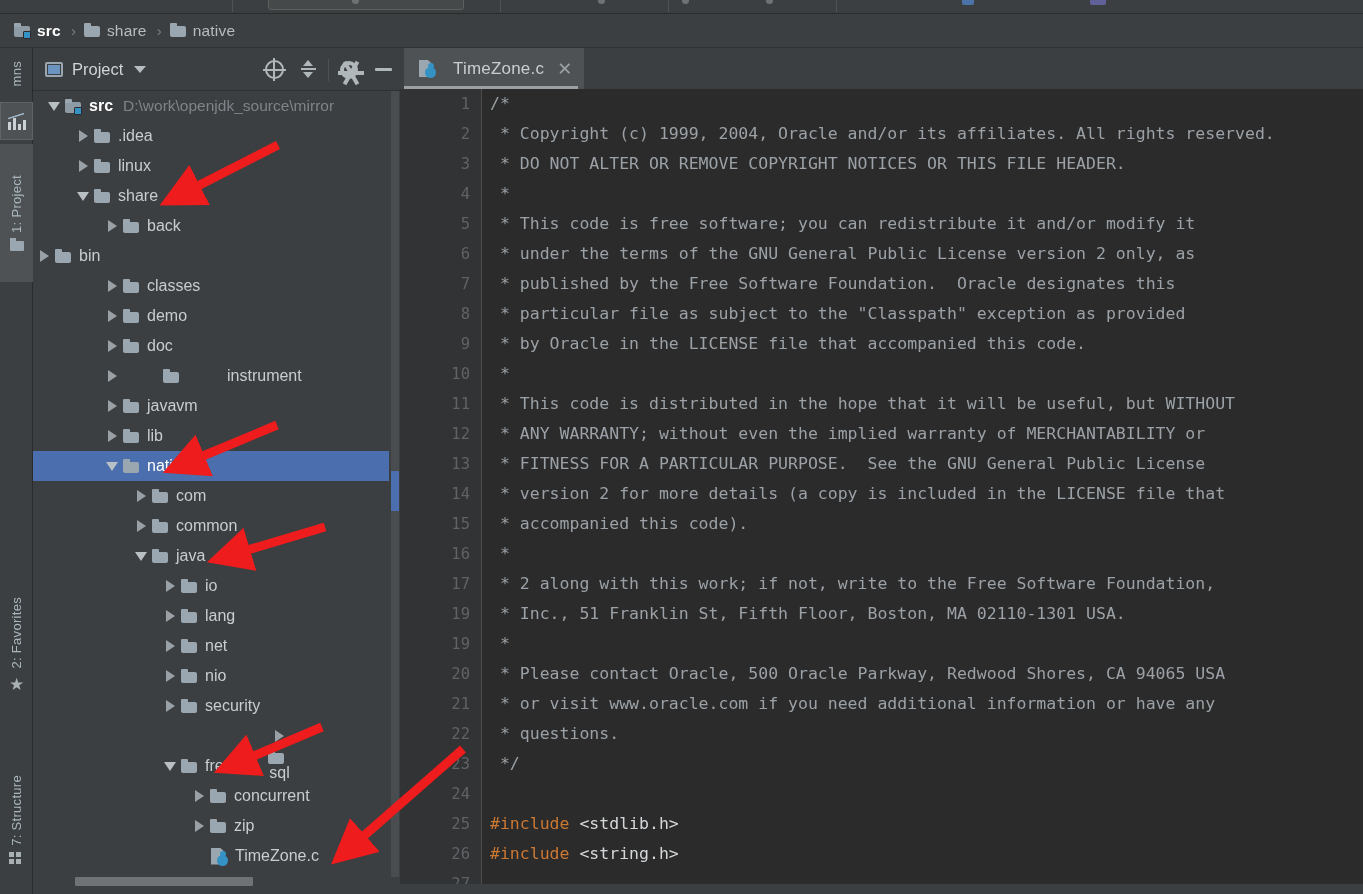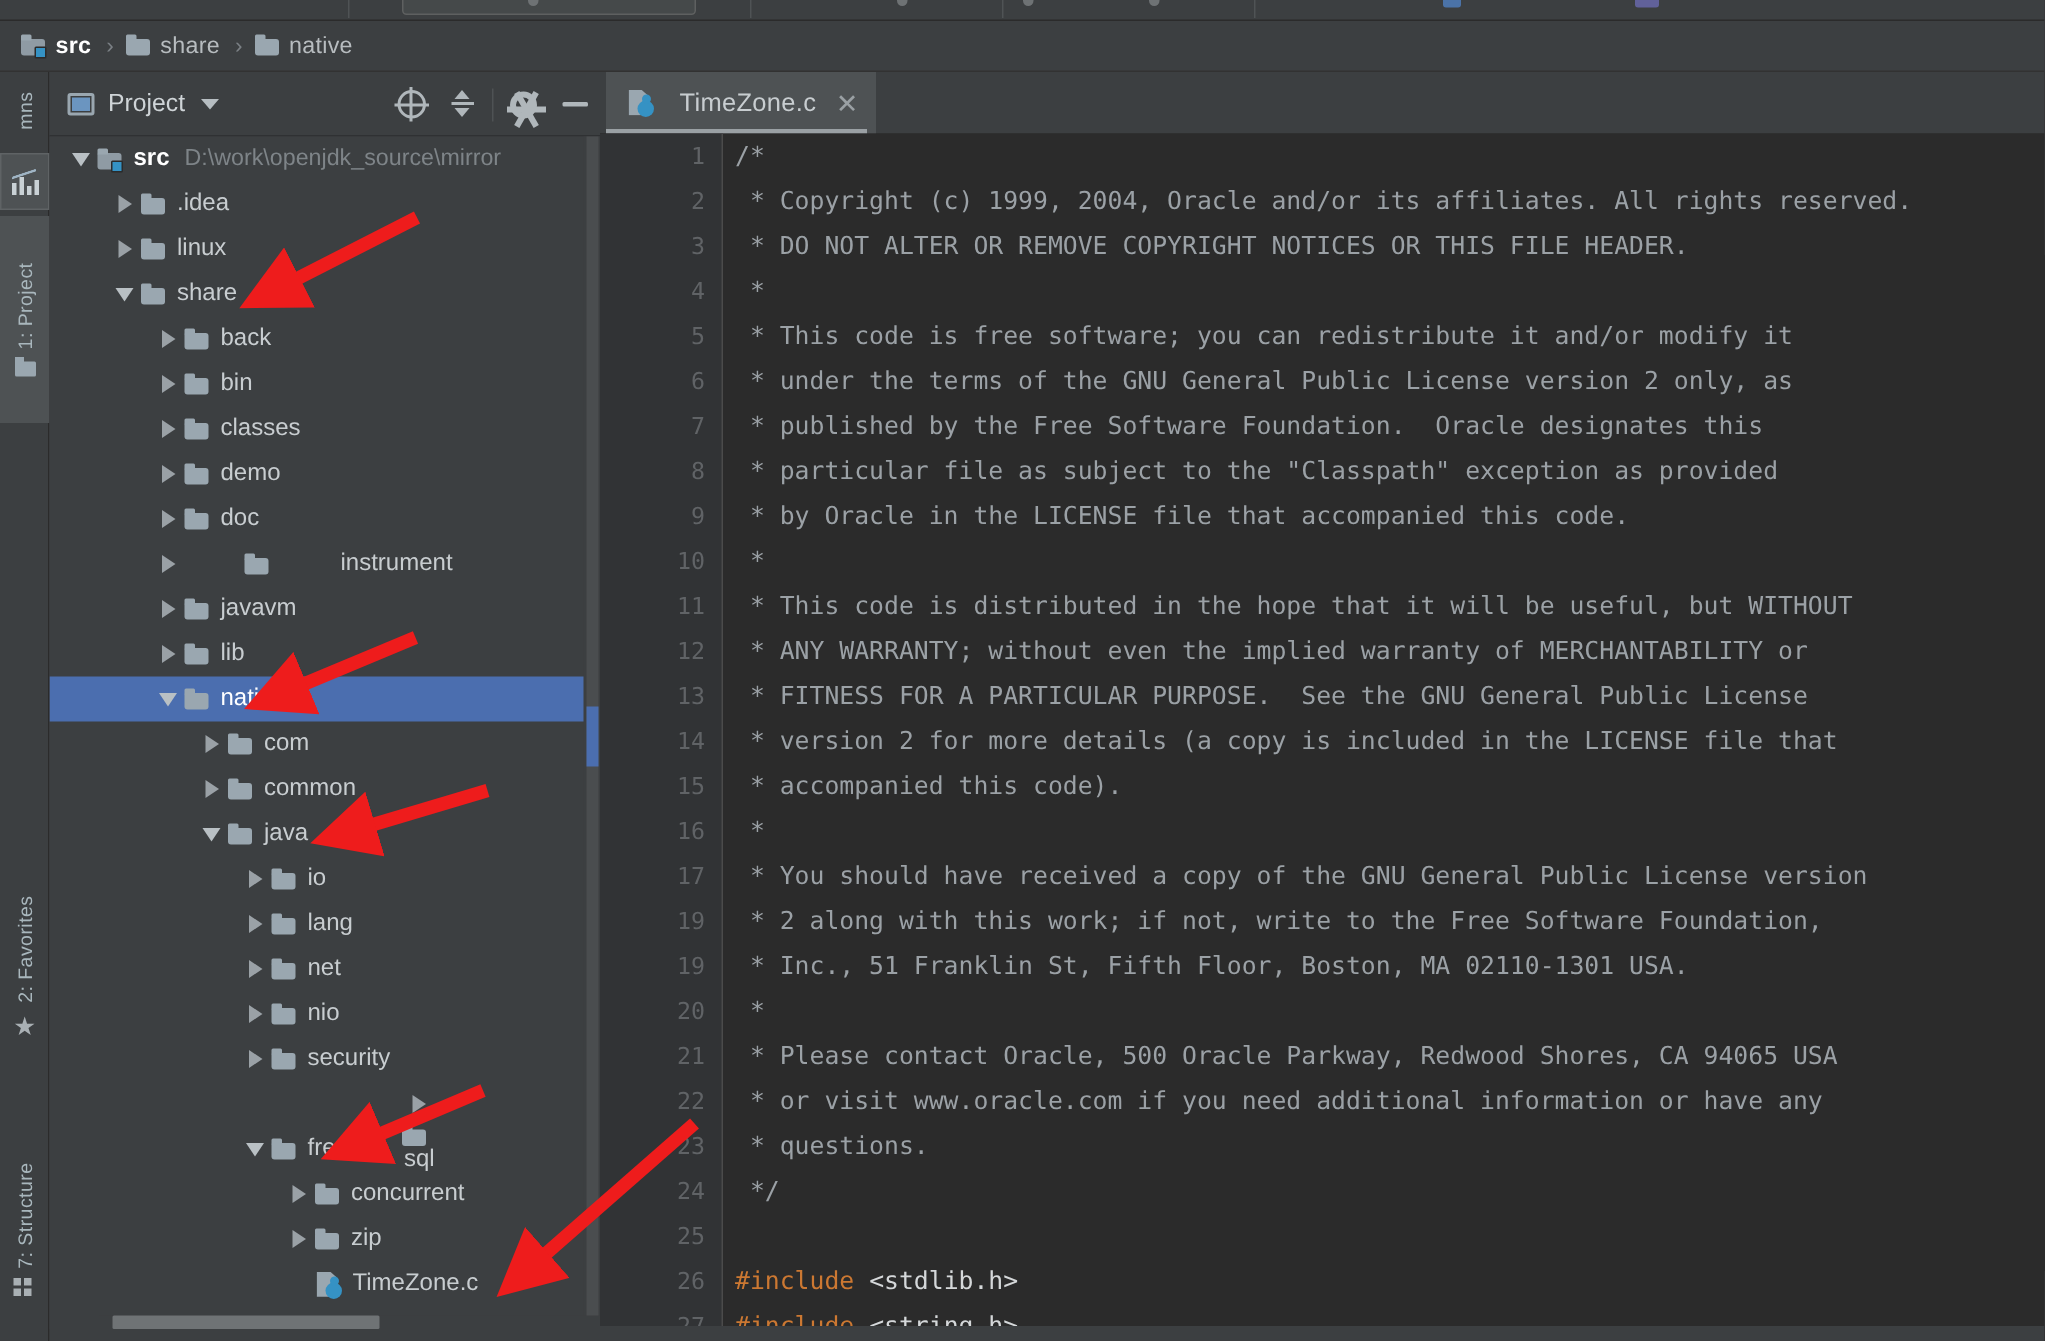--- a/index.html
+++ b/index.html
@@ -347,21 +347,21 @@
         </div>
         <div class="trow" style="padding-left: 68px;">
           <span class="twist right">
             <s></s>
           </span>
           <span class="folder-ico tico">
             <i></i>
           </span>
           <span class="tlabel">back</span>
         </div>
-        <div class="trow" style="padding-left: 68px;">
+        <div class="trow" style="">
           <span class="twist right">
             <s></s>
           </span>
           <span class="folder-ico tico">
             <i></i>
           </span>
           <span class="tlabel">bin</span>
         </div>
         <div class="trow" style="padding-left: 68px;">
           <span class="twist right">
@@ -605,21 +605,20 @@
           <div class="cline"> * published by the Free Software Foundation.  Oracle designates this</div>
           <div class="cline"> * particular file as subject to the "Classpath" exception as provided</div>
           <div class="cline"> * by Oracle in the LICENSE file that accompanied this code.</div>
           <div class="cline"> *</div>
           <div class="cline"> * This code is distributed in the hope that it will be useful, but WITHOUT</div>
           <div class="cline"> * ANY WARRANTY; without even the implied warranty of MERCHANTABILITY or</div>
           <div class="cline"> * FITNESS FOR A PARTICULAR PURPOSE.  See the GNU General Public License</div>
           <div class="cline"> * version 2 for more details (a copy is included in the LICENSE file that</div>
           <div class="cline"> * accompanied this code).</div>
           <div class="cline"> *</div>
-          <div class="cline"> * You should have received a copy of the GNU General Public License version</div>
           <div class="cline"> * 2 along with this work; if not, write to the Free Software Foundation,</div>
           <div class="cline"> * Inc., 51 Franklin St, Fifth Floor, Boston, MA 02110-1301 USA.</div>
           <div class="cline"> *</div>
           <div class="cline"> * Please contact Oracle, 500 Oracle Parkway, Redwood Shores, CA 94065 USA</div>
           <div class="cline"> * or visit www.oracle.com if you need additional information or have any</div>
           <div class="cline"> * questions.</div>
           <div class="cline"> */</div>
           <div class="cline"></div>
           <div class="cline"><span class="kw">#include</span><span class="str"> &lt;stdlib.h&gt;</span></div>
           <div class="cline"><span class="kw">#include</span><span class="str"> &lt;string.h&gt;</span></div>

